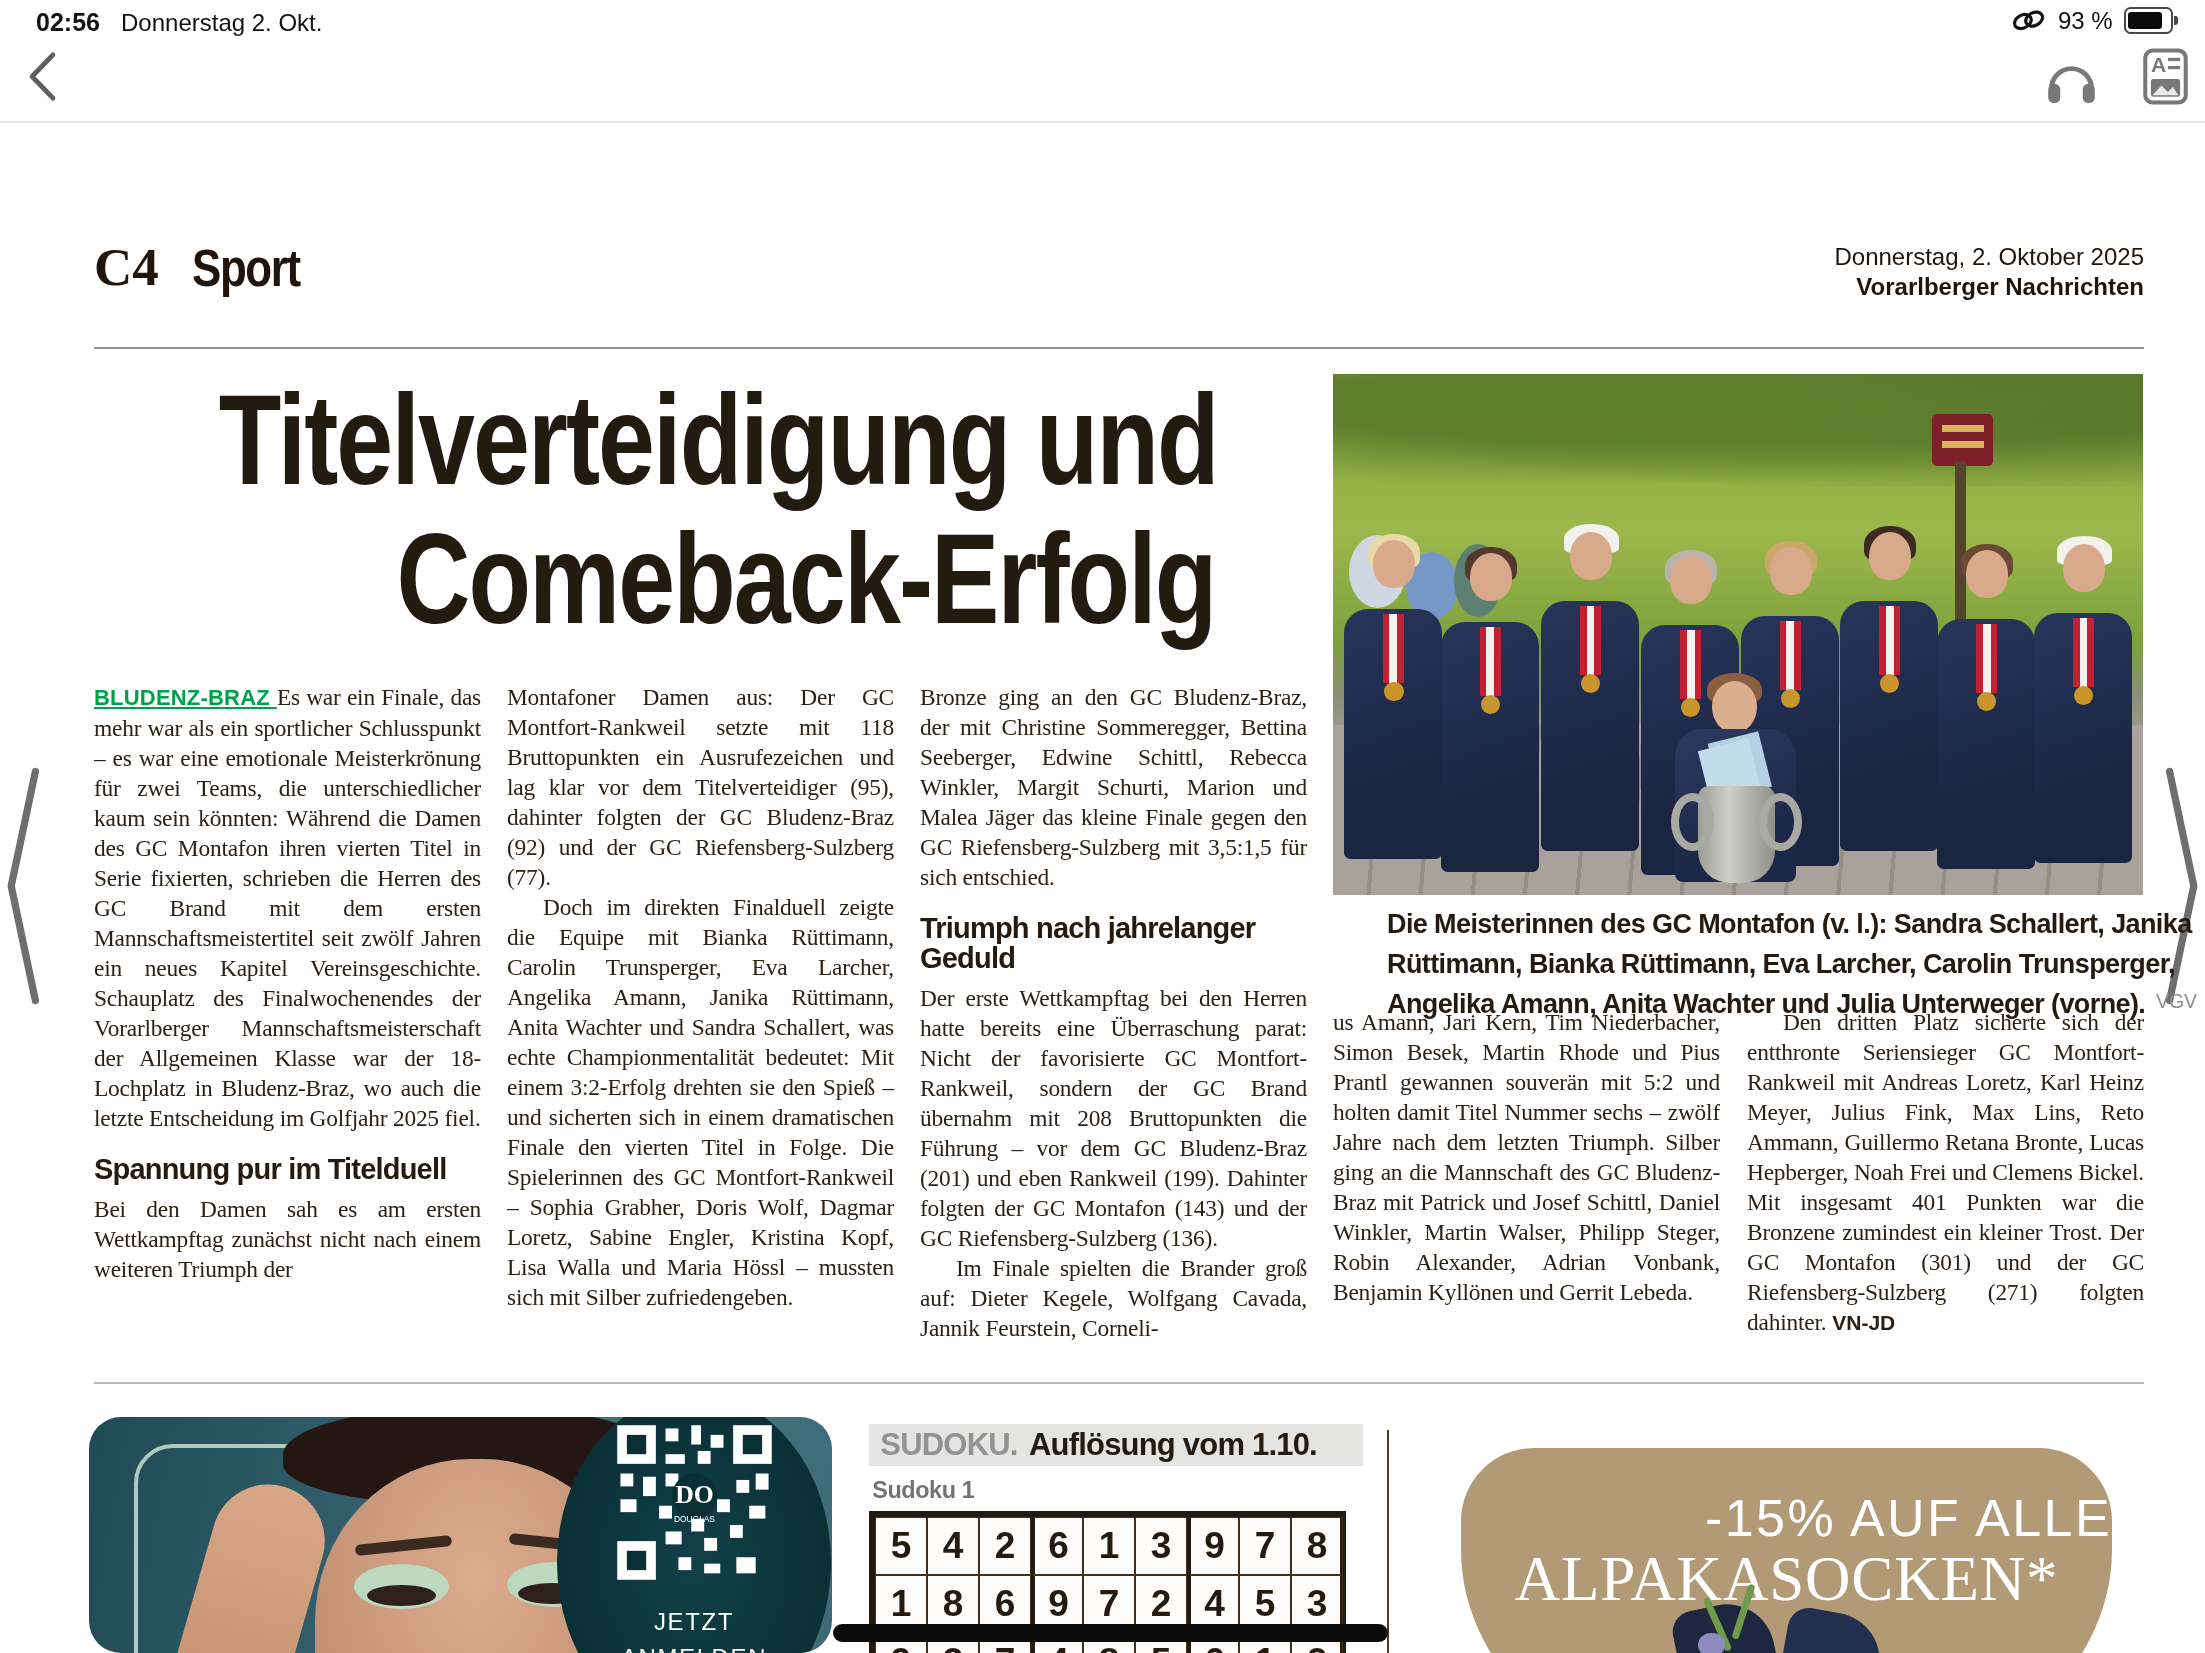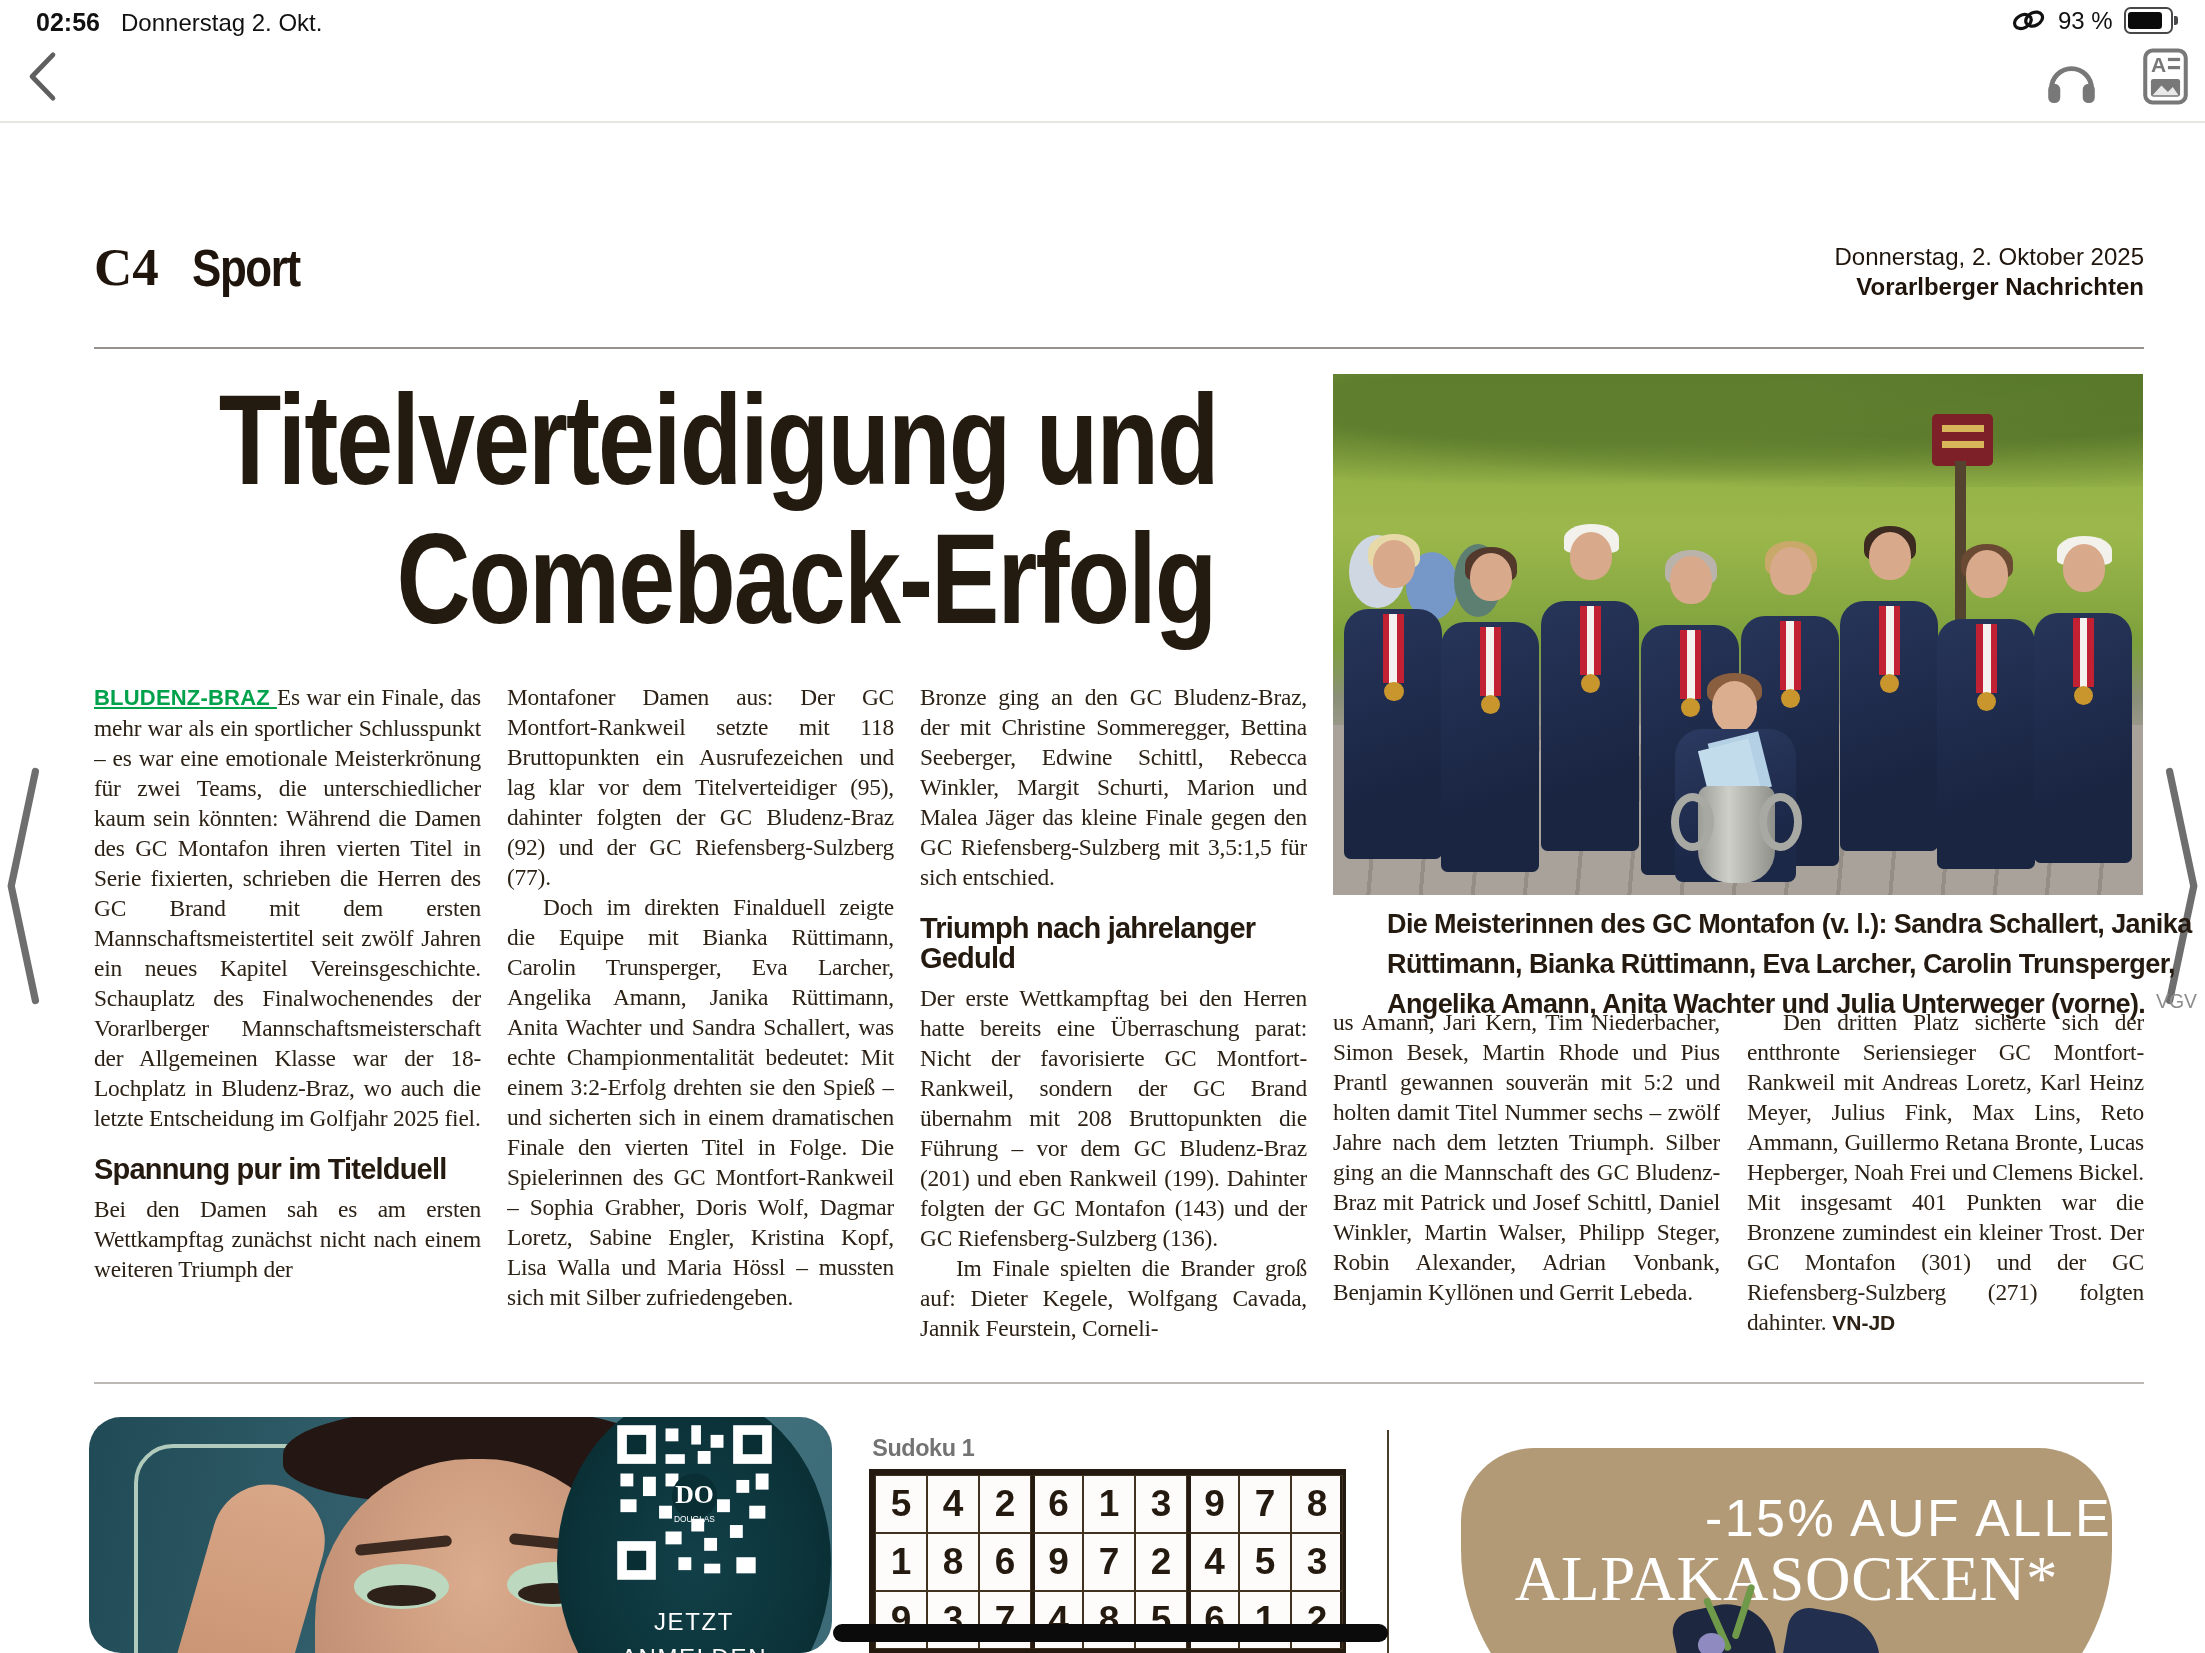--- a/index.html
+++ b/index.html
@@ -333,20 +333,24 @@
         <text x="25" y="31" text-anchor="middle" font-size="2.6" fill="#fff" font-family="Liberation Sans, sans-serif">DOUGLAS</text>
       </svg>
     </div>
     <div class="cta">
       <div>JETZT</div>
       <div>ANMELDEN</div>
     </div>
   </div>
 
   <div id="sudoku">
+    <div class="sud-bar">
+      <span class="t1">SUDOKU.</span>
+      <span class="t2">Auflösung vom 1.10.</span>
+    </div>
     <div class="sud-label">Sudoku 1</div>
     <div id="sudoku-grid">
         <div class="sud-cell">5</div>
         <div class="sud-cell">4</div>
         <div class="sud-cell">2</div>
         <div class="sud-cell bl">6</div>
         <div class="sud-cell">1</div>
         <div class="sud-cell">3</div>
         <div class="sud-cell bl">9</div>
         <div class="sud-cell">7</div>

